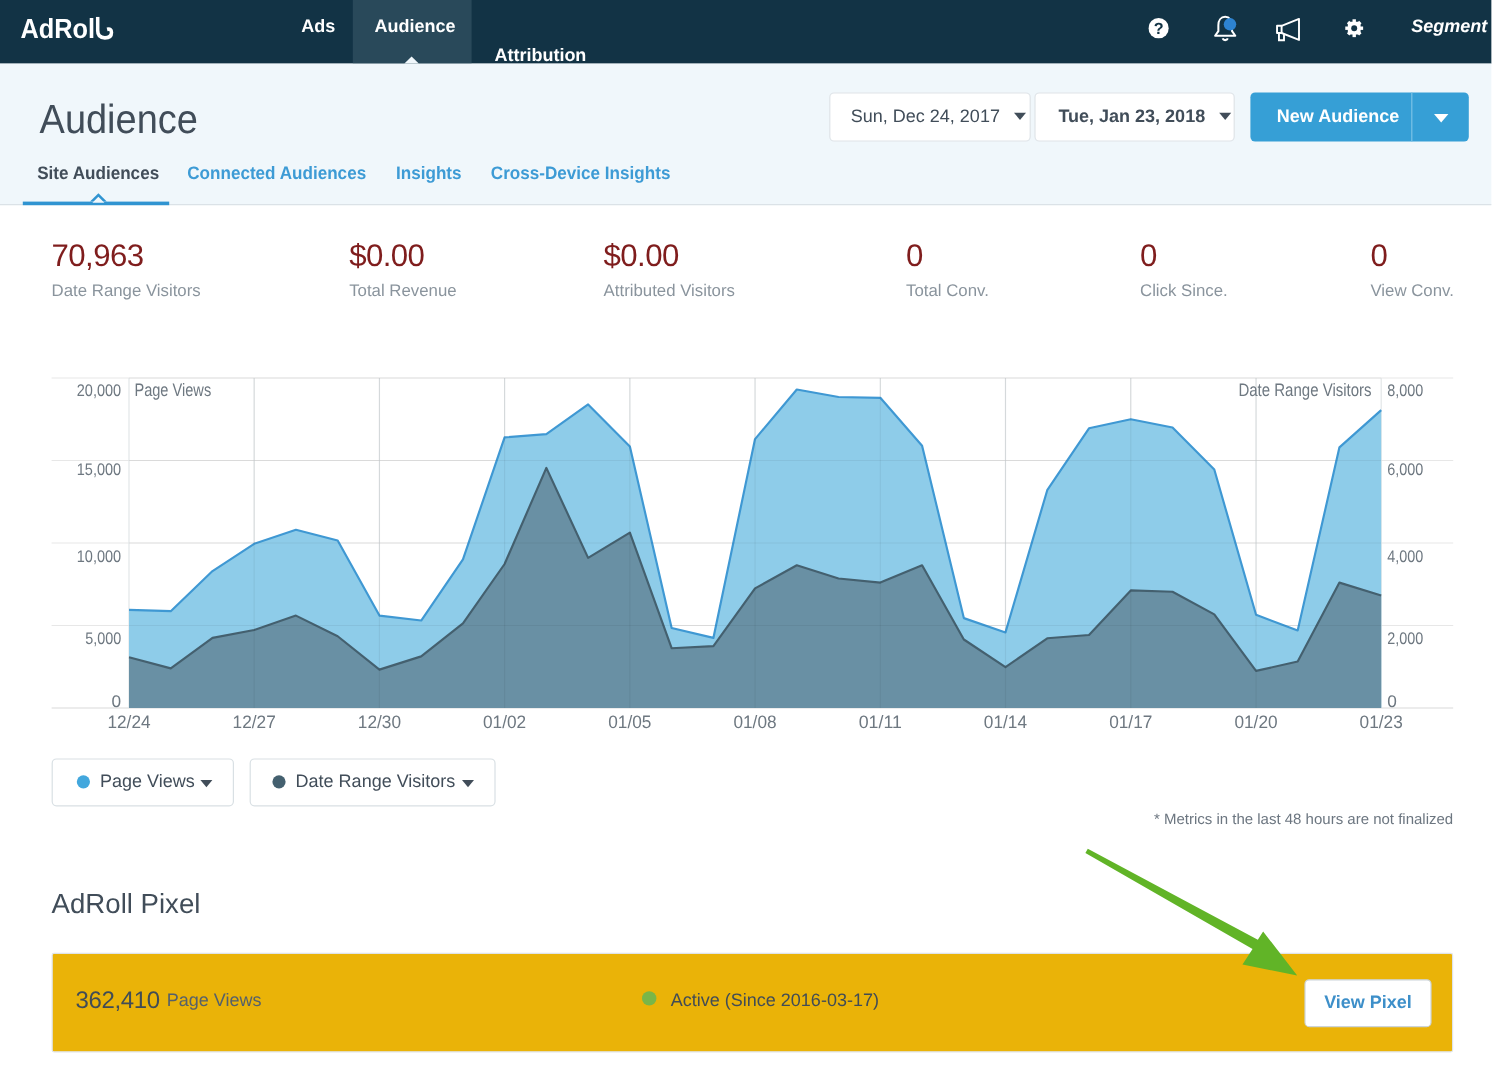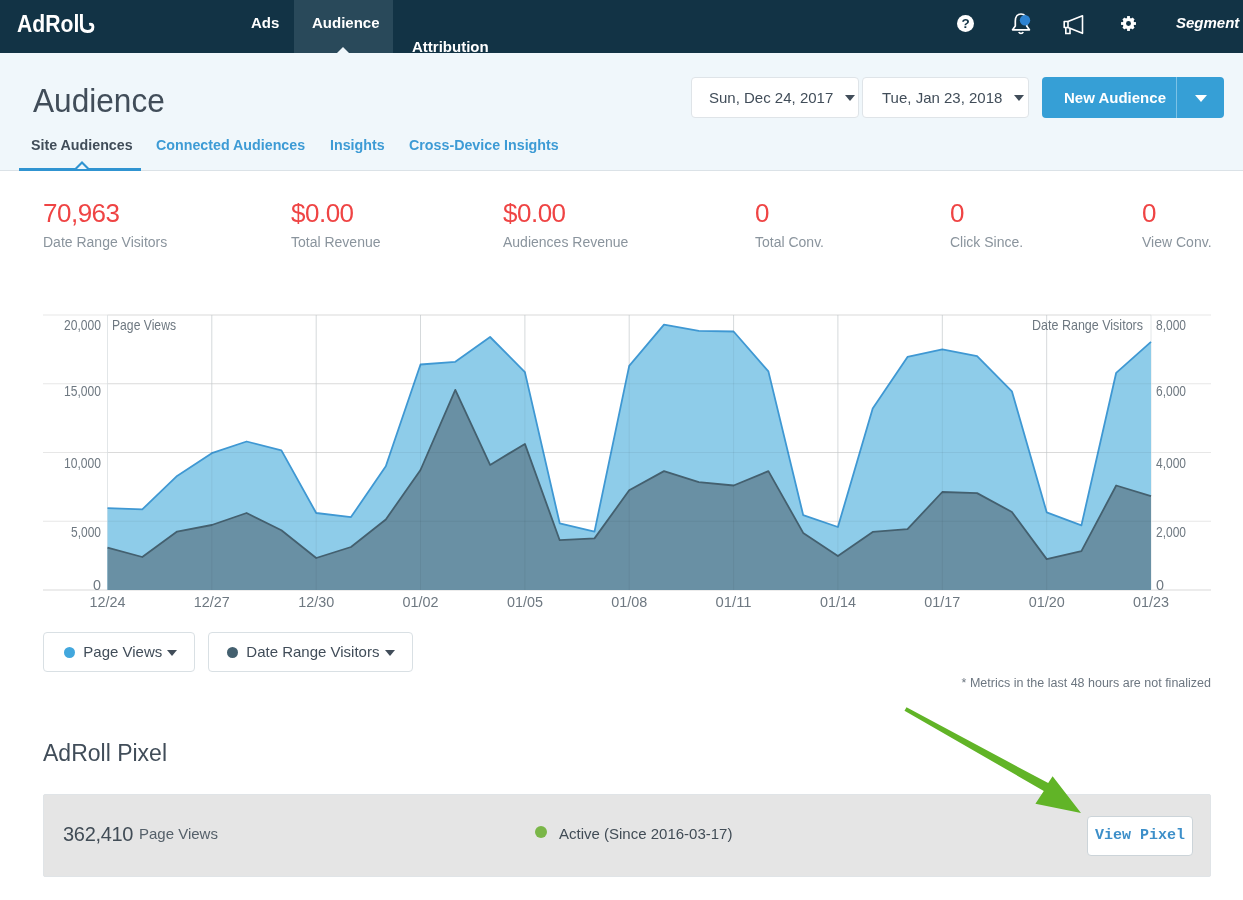--- a/index.html
+++ b/index.html
@@ -17,30 +17,30 @@
 .tab { position:absolute; top:83px; font-size:15px; font-weight:bold; color:#3d9bd5; transform:scaleX(0.95); transform-origin:left; }
 .tab.on { color:#414d59; }
 .underline { position:absolute; left:19px; top:115px; width:122px; height:3px; background:#3094d1; }
 .unotch { position:absolute; left:75px; top:108px; width:0; height:0; border-left:7px solid transparent; border-right:7px solid transparent; border-bottom:7px solid #3094d1; }
 .unotch2 { position:absolute; left:77px; top:111px; width:0; height:0; border-left:5px solid transparent; border-right:5px solid transparent; border-bottom:5px solid #f0f7fb; }
 
 .dp { position:absolute; top:77px; height:41px; background:#fff; border:1px solid #dfe4e8; border-radius:4px; color:#414d59; font-size:15px; line-height:39px; }
 .caret { display:inline-block; width:0; height:0; border-left:5px solid transparent; border-right:5px solid transparent; border-top:6px solid #414d59; vertical-align:middle; margin-left:12px; margin-top:-2px; }
 .newaud { position:absolute; left:1042px; top:77px; width:182px; height:41px; background:#369fd6; border-radius:4px; color:#fff; font-size:15px; font-weight:bold; line-height:41px; }
 
-.stat-num { position:absolute; top:198px; font-size:26px; letter-spacing:-0.5px; color:#ef4444; }
+.stat-num { position:absolute; top:198px; font-size:26px; letter-spacing:-0.5px; color:#7f1d1d; }
 .stat-lab { position:absolute; top:234px; font-size:14px; color:#8a949d; }
 
 .legbtn { position:absolute; top:632px; height:40px; background:#fff; border:1px solid #d9e0e4; border-radius:4px; font-size:15px; color:#414d59; line-height:38px; }
 .legcaret { position:absolute; right:17px; top:17px; width:0; height:0; border-left:5.5px solid transparent; border-right:5.5px solid transparent; border-top:6px solid #414d59; }
 .dot { display:inline-block; width:11px; height:11px; border-radius:50%; vertical-align:middle; margin-top:-2px; }
 .note { position:absolute; top:676px; right:32px; font-size:12.5px; color:#6c7680; }
 .pixelh { position:absolute; left:43px; top:740px; font-size:23px; font-weight:normal; color:#414d59; }
-.card { position:absolute; left:43px; top:794px; width:1168px; height:83px; background:#e5e5e5; border:1px solid #e0e4e7; border-radius:2px; }
-.viewpx { position:absolute; left:1087px; top:816px; width:106px; height:40px; background:#fff; border:1px solid #ccd4d9; border-radius:4px; color:#3d8fc9; font-size:15px; font-weight:bold; text-align:center; line-height:38px;font-family:Liberation Mono, monospace; }
+.card { position:absolute; left:43px; top:794px; width:1168px; height:83px; background:#eab308; border:1px solid #e0e4e7; border-radius:2px; }
+.viewpx { position:absolute; left:1087px; top:816px; width:106px; height:40px; background:#fff; border:1px solid #ccd4d9; border-radius:4px; color:#3d8fc9; font-size:15px; font-weight:bold; text-align:center; line-height:38px; }
 </style>
 </head>
 <body>
 <div class="nav">
   <div class="logo">AdRol<svg width="17" height="20" viewBox="0 0 17 20" style="margin-left:0px;vertical-align:-2px;">
         <path d="M2,0 L2,11.5 Q2,17.5 8.5,17.5 Q14.5,17.5 14.5,13 Q14.5,9.5 10.5,10.5" fill="none" stroke="#fff" stroke-width="3.2"></path>
       </svg></div>
   <div class="item" style="left:251px;">Ads</div>
   <div class="active-bg"></div>
   <div class="item" style="left:312px;">Audience</div>
@@ -85,33 +85,33 @@
   <div class="tab on" style="left:31px;">Site Audiences</div>
   <div class="tab" style="left:156px;">Connected Audiences</div>
   <div class="tab" style="left:330px;">Insights</div>
   <div class="tab" style="left:409px;">Cross-Device Insights</div>
   <div class="underline"></div>
   <div class="unotch"></div>
   <div class="unotch2"></div>
 </div>
 
 <div class="dp" style="left:691px;width:168px;padding-left:17px;">Sun, Dec 24, 2017<span class="caret"></span></div>
-<div class="dp" style="left:862px;width:167px;padding-left:19px;">Tue, Jan 23, 2018<span class="caret"></span></div>
+<div class="dp" style="left:862px;width:167px;padding-left:19px;font-weight:bold;">Tue, Jan 23, 2018<span class="caret"></span></div>
 <div class="newaud">
     <span style="position:absolute;left:22px;">New Audience</span>
     <span style="position:absolute;left:134px;top:0;width:1px;height:41px;background:#7cc2e6;"></span>
     <span style="position:absolute;left:153px;top:18px;width:0;height:0;border-left:6px solid transparent;border-right:6px solid transparent;border-top:7px solid #fff;"></span>
   </div>
 
 <div class="stat-num" style="left:43px;">70,963</div>
 <div class="stat-lab" style="left:43px;">Date Range Visitors</div>
 <div class="stat-num" style="left:291px;">$0.00</div>
 <div class="stat-lab" style="left:291px;">Total Revenue</div>
 <div class="stat-num" style="left:503px;">$0.00</div>
-<div class="stat-lab" style="left:503px;">Audiences Revenue</div>
+<div class="stat-lab" style="left:503px;">Attributed Visitors</div>
 <div class="stat-num" style="left:755px;">0</div>
 <div class="stat-lab" style="left:755px;">Total Conv.</div>
 <div class="stat-num" style="left:950px;">0</div>
 <div class="stat-lab" style="left:950px;">Click Since.</div>
 <div class="stat-num" style="left:1142px;">0</div>
 <div class="stat-lab" style="left:1142px;">View Conv.</div>
 
 <svg width="1243" height="900" viewBox="0 0 1243 900" style="position:absolute;left:0;top:0;">
 <line x1="43" y1="315" x2="1211" y2="315" stroke="#e7e7e7" stroke-width="1"></line>
 <line x1="43" y1="383.75" x2="1211" y2="383.75" stroke="#e7e7e7" stroke-width="1"></line>

